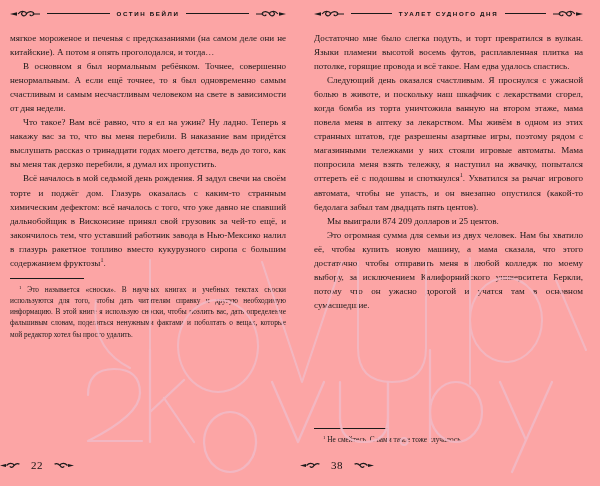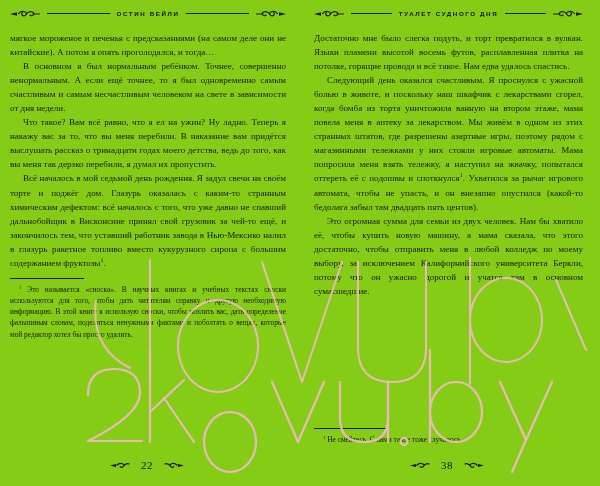--- a/index.html
+++ b/index.html
@@ -13,21 +13,21 @@
     overflow: hidden;
     font-family: "Liberation Serif", "DejaVu Serif", serif;
     color: #1a1a1a;
     position: relative;
   }
   .spread {
     position: relative;
     width: 600px;
     height: 486px;
     display: flex;
-    background: #84cc16;
+    background: #fca5a5;
   }
   .page {
     position: relative;
     width: 300px;
     height: 486px;
     box-sizing: border-box;
     overflow: hidden;
   }
   .page-left  { padding: 0 14px 0 10px; }
   .page-right { padding: 0 17px 0 14px; }
@@ -106,21 +106,20 @@
   .page-right .footnote { position: absolute; left: 14px; right: 10px; bottom: 41px; }
 
   
   .folio {
     position: absolute;
     left: 0;
     right: 6px;
     bottom: 12px;
     display: flex;
     align-items: center;
-    justify-content: center;
     gap: 5px;
   }
   .folio .num {
     font-family: "Liberation Serif", "DejaVu Serif", serif;
     font-size: 11px;
     letter-spacing: 0.5px;
     color: #111;
   }
 
   
@@ -212,20 +211,21 @@
           <path d="M22 5 q-3-3.6-6.5-2.2 q-3.4 1.4-1.1 3.3 q2 1.6 3.6-.3 q1.4-1.7-1-2.3" fill="none" stroke="#1a1a1a" stroke-width="1.1"></path>
           <path d="M14 5 q-3.2-3.4-6.4-1.9 q-2.6 1.3-.6 3 q1.9 1.5 3.3-.4" fill="none" stroke="#1a1a1a" stroke-width="1.1"></path>
           <path d="M7.5 5 L0 5" stroke="#1a1a1a" stroke-width="1"></path>
         </svg>
       </span>
     </div>
 
     <div class="body-text">
       <p class="noind">Достаточно мне было слегка подуть, и торт превратился в вулкан. Языки пламени высотой восемь футов, расплавленная плитка на потолке, горящие провода и всё такое. Нам едва удалось спастись.</p>
       <p><span>Следующий день оказался счастливым. Я проснулся с ужасной болью в животе, и поскольку наш шкафчик с лекарствами сгорел, когда бомба из торта уничтожила ванную на втором этаже, мама повела меня в аптеку за лекарством. Мы живём в одном из этих странных штатов, где разрешены азартные игры, поэтому рядом с магазинными тележками у них стояли игровые автоматы. Мама попросила меня взять тележку, я наступил на жвачку, попытался оттереть её с подошвы и споткнулся</span><sup>1</sup><span>. Ухватился за рычаг игрового автомата, чтобы не упасть, и он внезапно опустился (какой-то бедолага забыл там двадцать пять центов).</span></p>
+      <p>Мы выиграли 874 209 долларов и 25 центов.</p>
       <p>Это огромная сумма для семьи из двух человек. Нам бы хватило её, чтобы купить новую машину, а мама сказала, что этого достаточно, чтобы отправить меня в любой колледж по моему выбору, за исключением Калифорнийского университета Беркли, потому что он ужасно дорогой и учатся там в основном сумасшедшие.</p>
     </div>
 
     <div class="footnote">
       <div class="fn-rule"></div>
       <p><sup>1</sup> <span>Не смейтесь. С вами такое тоже случалось.</span></p>
     </div>
 
     <div class="folio">
       <span class="orn">

